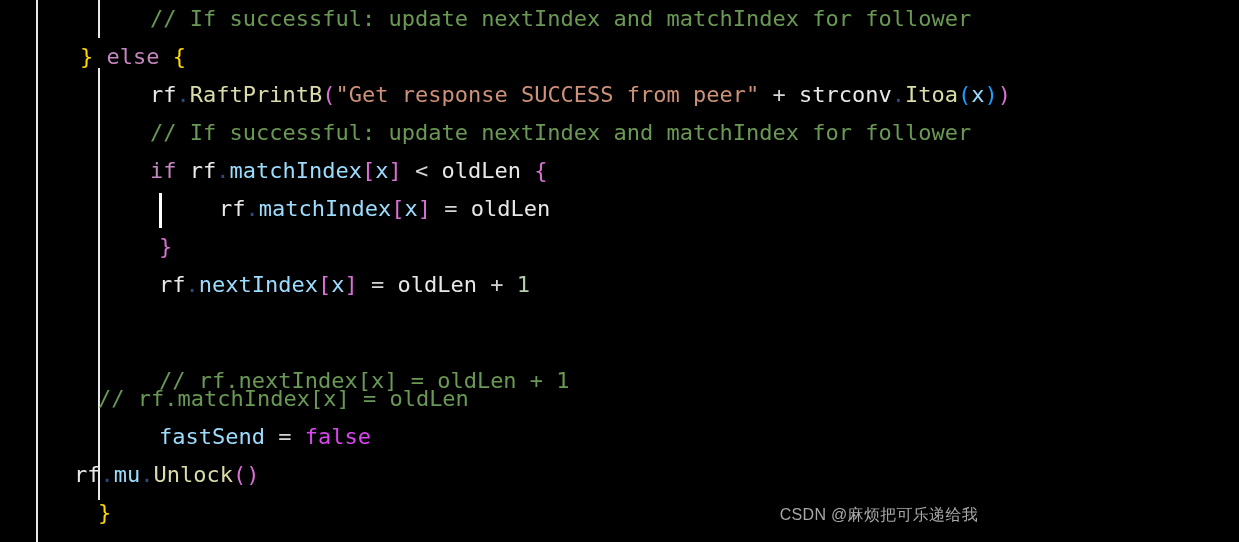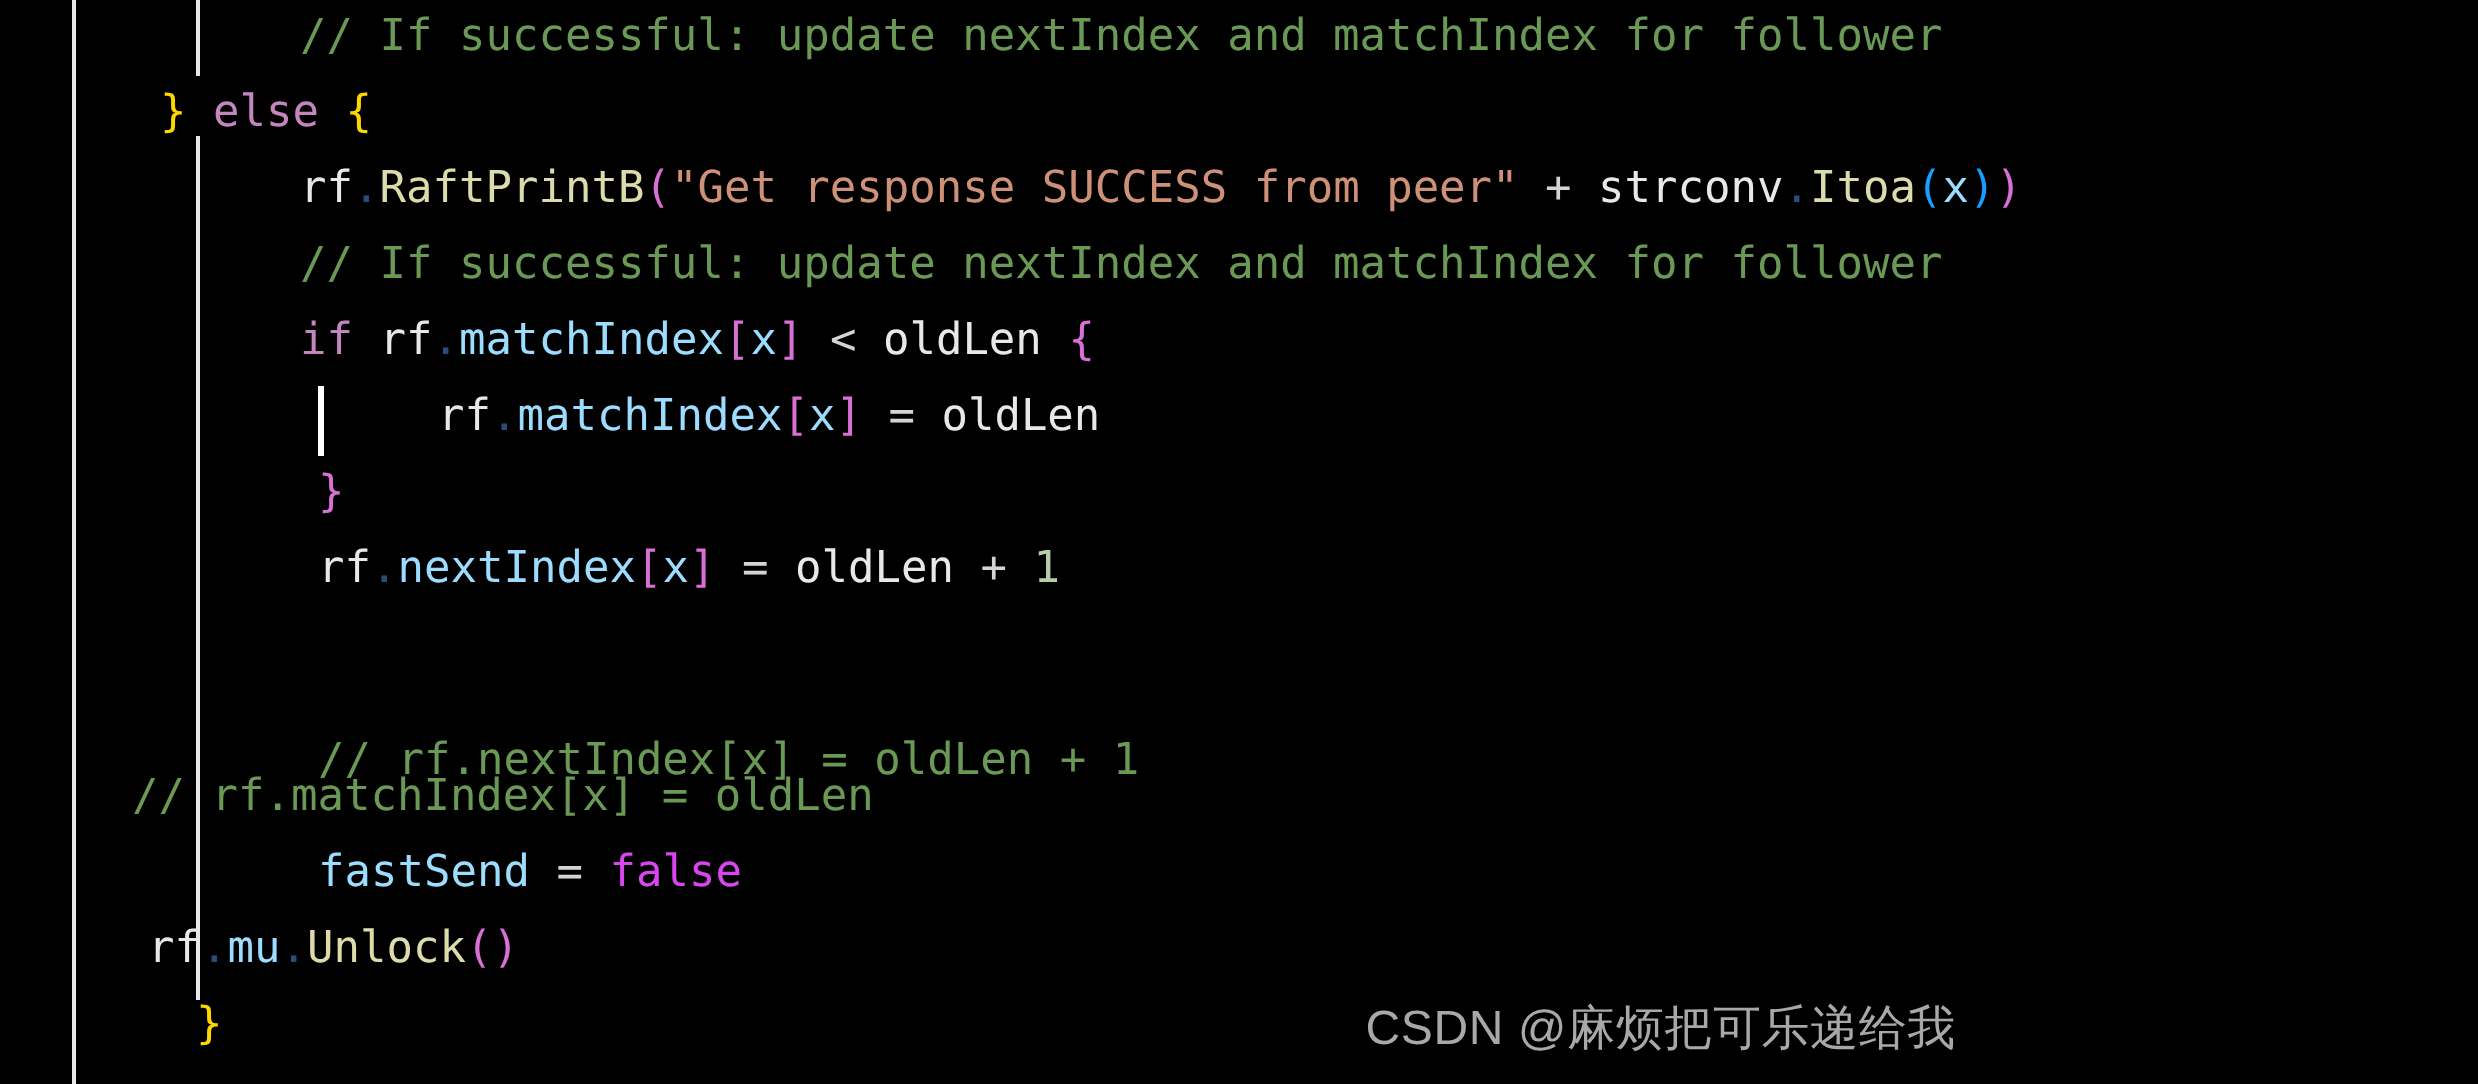--- a/index.html
+++ b/index.html
@@ -73,21 +73,21 @@
   .t-op       { color: #d4d4d4; }
   .t-dot      { color: #2b4c7a; }
 
   
   #watermark {
     position: absolute;
     right: 14px;
     bottom: 8px;
     color: #a8a8a8;
     font-family: "Liberation Sans", "DejaVu Sans", sans-serif;
-    font-size: 24px;
+    font-size: 16px;
     letter-spacing: 0.3px;
     white-space: pre;
   }
 </style>
 </head>
 <body>
 
 <div id="editor">
 
   <div class="vrule" id="gutter-rule"></div>
@@ -98,21 +98,21 @@
       <div class="line" style="top: 0px; padding-left: 150px;"><span class="txt t-comment">// If successful: update nextIndex and matchIndex for follower</span></div>
       <div class="line" style="top: 38px; padding-left: 80px;"><span class="txt t-brace-y">}</span><span class="txt t-plain"> </span><span class="txt t-keyword">else</span><span class="txt t-plain"> </span><span class="txt t-brace-y">{</span></div>
       <div class="line" style="top: 76px; padding-left: 150px;"><span class="txt t-plain">rf</span><span class="txt t-dot">.</span><span class="txt t-func">RaftPrintB</span><span class="txt t-brace-m">(</span><span class="txt t-string">"Get response SUCCESS from peer"</span><span class="txt t-plain"> </span><span class="txt t-op">+</span><span class="txt t-plain"> </span><span class="txt t-plain">strconv</span><span class="txt t-dot">.</span><span class="txt t-func">Itoa</span><span class="txt t-brace-b">(</span><span class="txt t-var">x</span><span class="txt t-brace-b">)</span><span class="txt t-brace-m">)</span></div>
       <div class="line" style="top: 114px; padding-left: 150px;"><span class="txt t-comment">// If successful: update nextIndex and matchIndex for follower</span></div>
       <div class="line" style="top: 152px; padding-left: 150px;"><span class="txt t-keyword">if</span><span class="txt t-plain"> </span><span class="txt t-plain">rf</span><span class="txt t-dot">.</span><span class="txt t-prop">matchIndex</span><span class="txt t-brace-m">[</span><span class="txt t-var">x</span><span class="txt t-brace-m">]</span><span class="txt t-plain"> </span><span class="txt t-op">&lt;</span><span class="txt t-plain"> </span><span class="txt t-plain">oldLen</span><span class="txt t-plain"> </span><span class="txt t-brace-m">{</span></div>
       <div class="line" style="top: 190px; padding-left: 219px;"><span class="txt t-plain">rf</span><span class="txt t-dot">.</span><span class="txt t-prop">matchIndex</span><span class="txt t-brace-m">[</span><span class="txt t-var">x</span><span class="txt t-brace-m">]</span><span class="txt t-plain"> </span><span class="txt t-op">=</span><span class="txt t-plain"> </span><span class="txt t-plain">oldLen</span></div>
       <div class="line" style="top: 228px; padding-left: 159px;"><span class="txt t-brace-m">}</span></div>
       <div class="line" style="top: 266px; padding-left: 159px;"><span class="txt t-plain">rf</span><span class="txt t-dot">.</span><span class="txt t-prop">nextIndex</span><span class="txt t-brace-m">[</span><span class="txt t-var">x</span><span class="txt t-brace-m">]</span><span class="txt t-plain"> </span><span class="txt t-op">=</span><span class="txt t-plain"> </span><span class="txt t-plain">oldLen</span><span class="txt t-plain"> </span><span class="txt t-op">+</span><span class="txt t-plain"> </span><span class="txt t-num">1</span></div>
       <div class="line" style="top: 304px; padding-left: 159px;"></div>
       <div class="line" style="top: 362px; padding-left: 159px;"><span class="txt t-comment">// rf.nextIndex[x] = oldLen + 1</span></div>
-      <div class="line" style="top: 380px; padding-left: 66px;"><span class="txt t-comment">// rf.matchIndex[x] = oldLen</span></div>
+      <div class="line" style="top: 380px; padding-left: 66px; margin-left: 32px;"><span class="txt t-comment">// rf.matchIndex[x] = oldLen</span></div>
       <div class="line" style="top: 418px; padding-left: 159px;"><span class="txt t-var">fastSend</span><span class="txt t-plain"> </span><span class="txt t-op">=</span><span class="txt t-plain"> </span><span class="txt t-bool">false</span></div>
       <div class="line" style="top: 456px; padding-left: 74px;"><span class="txt t-plain">rf</span><span class="txt t-dot">.</span><span class="txt t-prop">mu</span><span class="txt t-dot">.</span><span class="txt t-func">Unlock</span><span class="txt t-brace-m">(</span><span class="txt t-brace-m">)</span></div>
       <div class="line" style="top: 494px; padding-left: 98px;"><span class="txt t-brace-y">}</span></div>
     </div>
 
   <div id="caret"></div>
 
   <div id="watermark">CSDN @麻烦把可乐递给我</div>
 </div>
 

